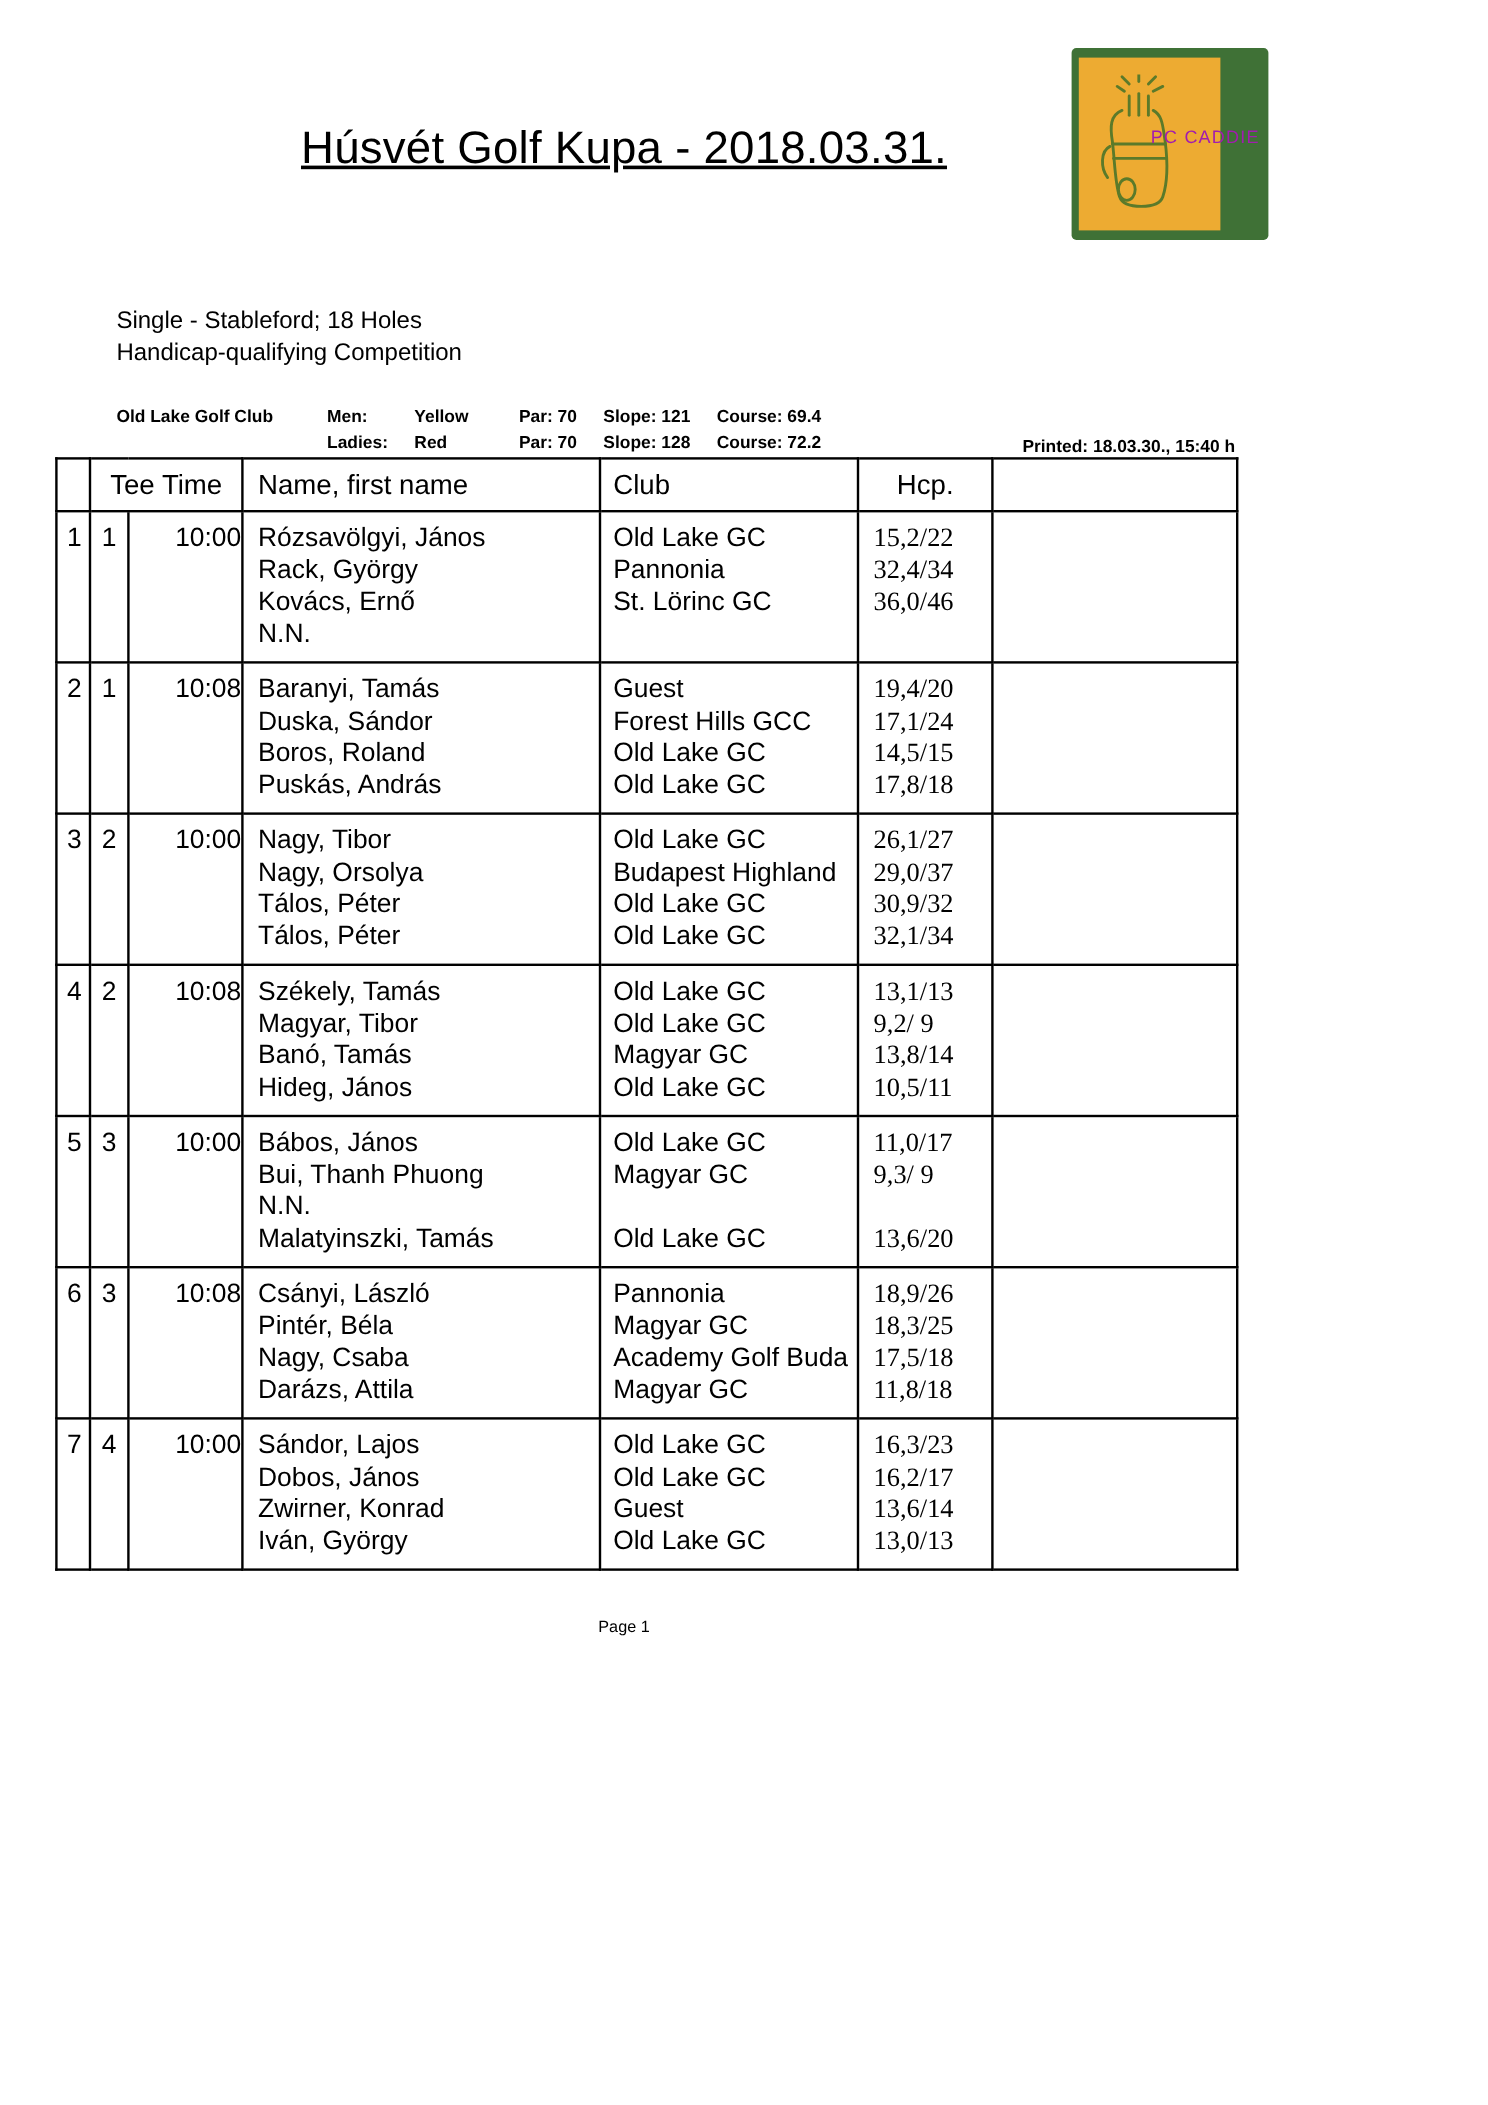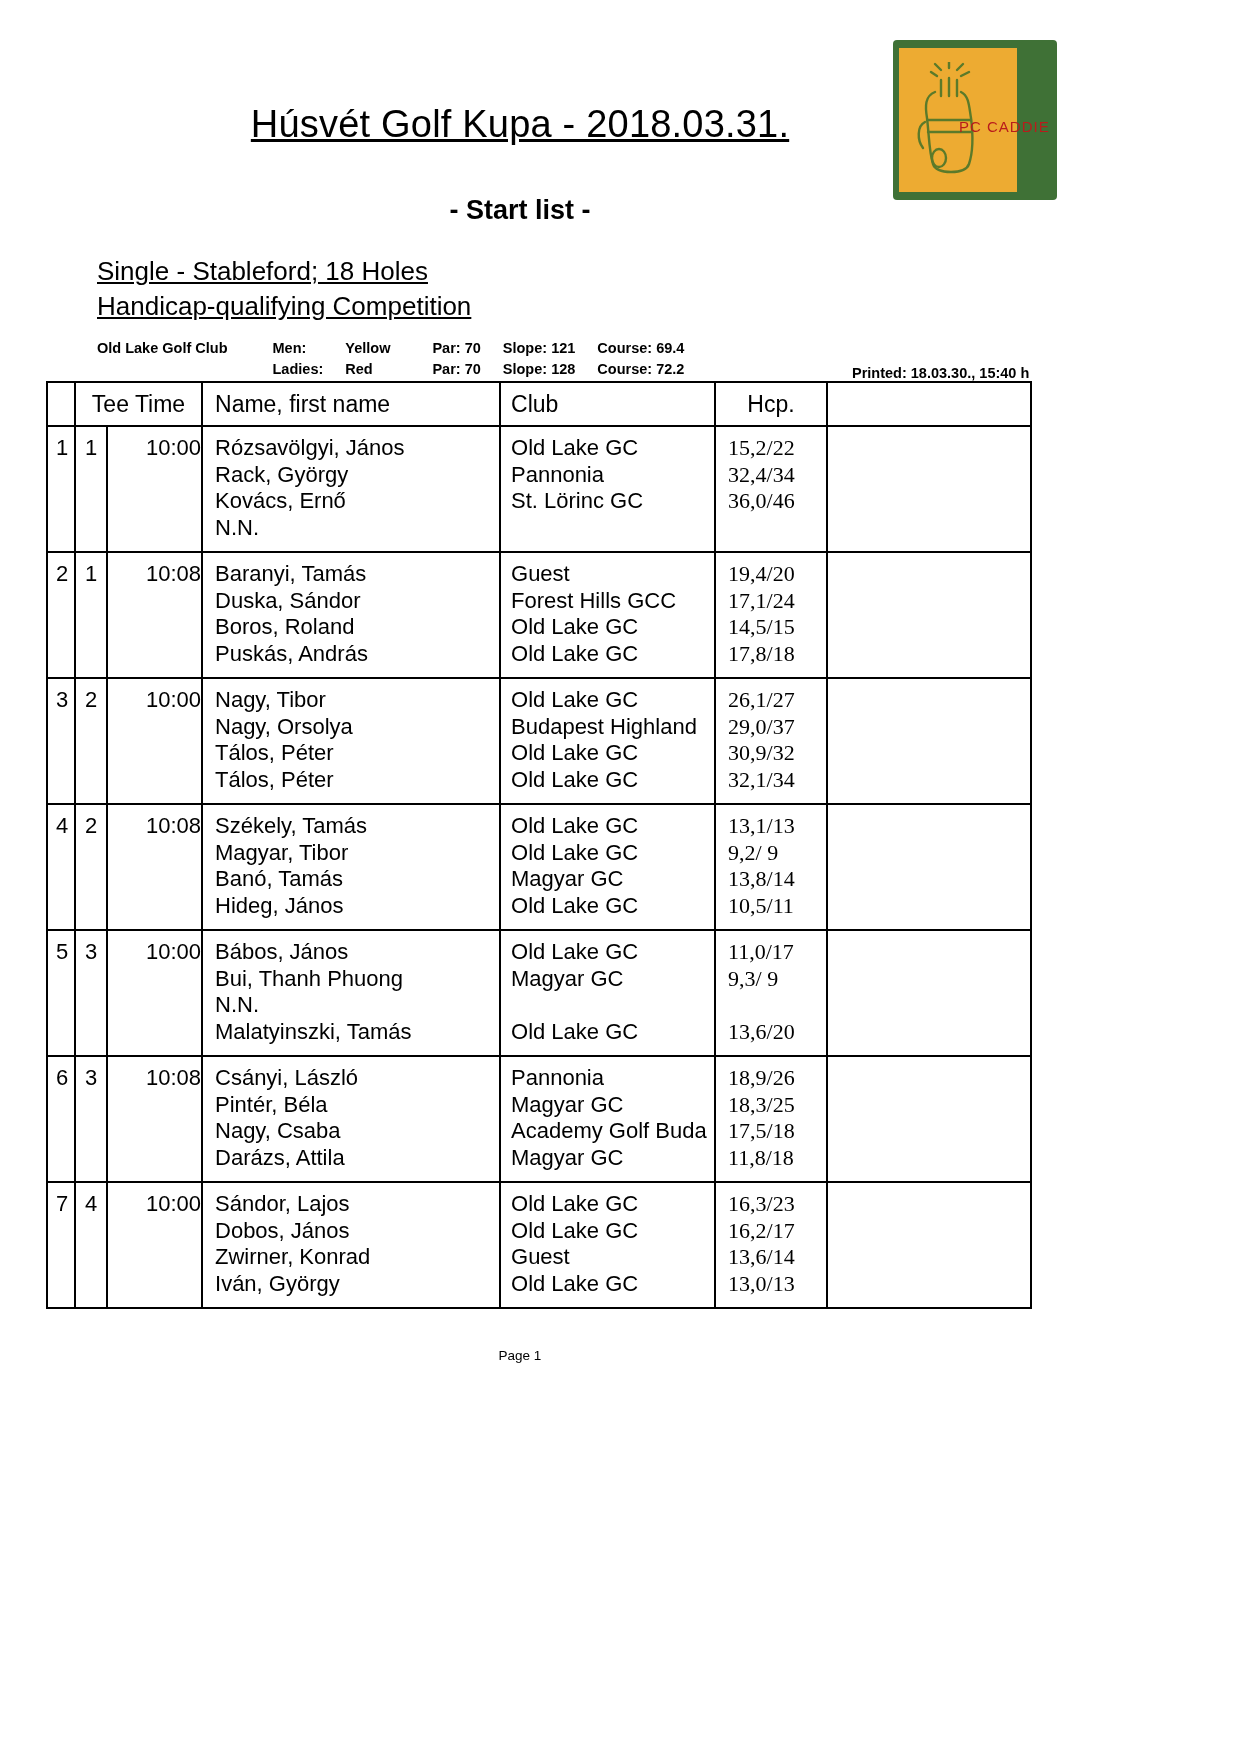--- a/index.html
+++ b/index.html
@@ -47,22 +47,22 @@
   }
   .logo-bag {
     position: absolute;
     left: 18px; top: 22px;
     width: 80px;
     height: 116px;
   }
   .logo-text {
     position: absolute;
     left: 66px;
-    top: 78px;
-    color: #b91c1c;
+    top: 66px;
+    color: #a21caf;
     font-size: 15px;
     letter-spacing: 1px;
     font-family: "Liberation Sans", sans-serif;
     white-space: nowrap;
   }
 
   
   .main-title {
     position: absolute;
     top: 103px;
@@ -82,23 +82,22 @@
     text-align: center;
     font-size: 27px;
     font-weight: bold;
   }
 
   
   .comp-info {
     position: absolute;
     top: 254px;
     left: 97px;
-    font-size: 26px;
+    font-size: 20px;
     line-height: 1.35;
-    text-decoration: underline;
   }
 
   
   .tee-block {
     position: absolute;
     top: 338px;
     left: 97px;
     font-size: 14.5px;
     font-weight: bold;
     line-height: 1.42;
@@ -207,21 +206,20 @@
         <path d="M16 58 L60 58"></path>
         <path d="M17 70 L61 70"></path>
         <path d="M14 60 C6 64 6 78 12 86"></path>
         <ellipse cx="28" cy="96" rx="7" ry="9"></ellipse>
       </g>
     </svg>
     <div class="logo-text">PC CADDIE</div>
   </div>
 
   <div class="main-title">Húsvét Golf Kupa - 2018.03.31.</div>
-  <div class="sub-title">- Start list -</div>
 
   <div class="comp-info">
     <div>Single - Stableford; 18 Holes</div>
     <div>Handicap-qualifying Competition</div>
   </div>
 
   <div class="tee-block">
     <table>
       <tbody>
           <tr>

